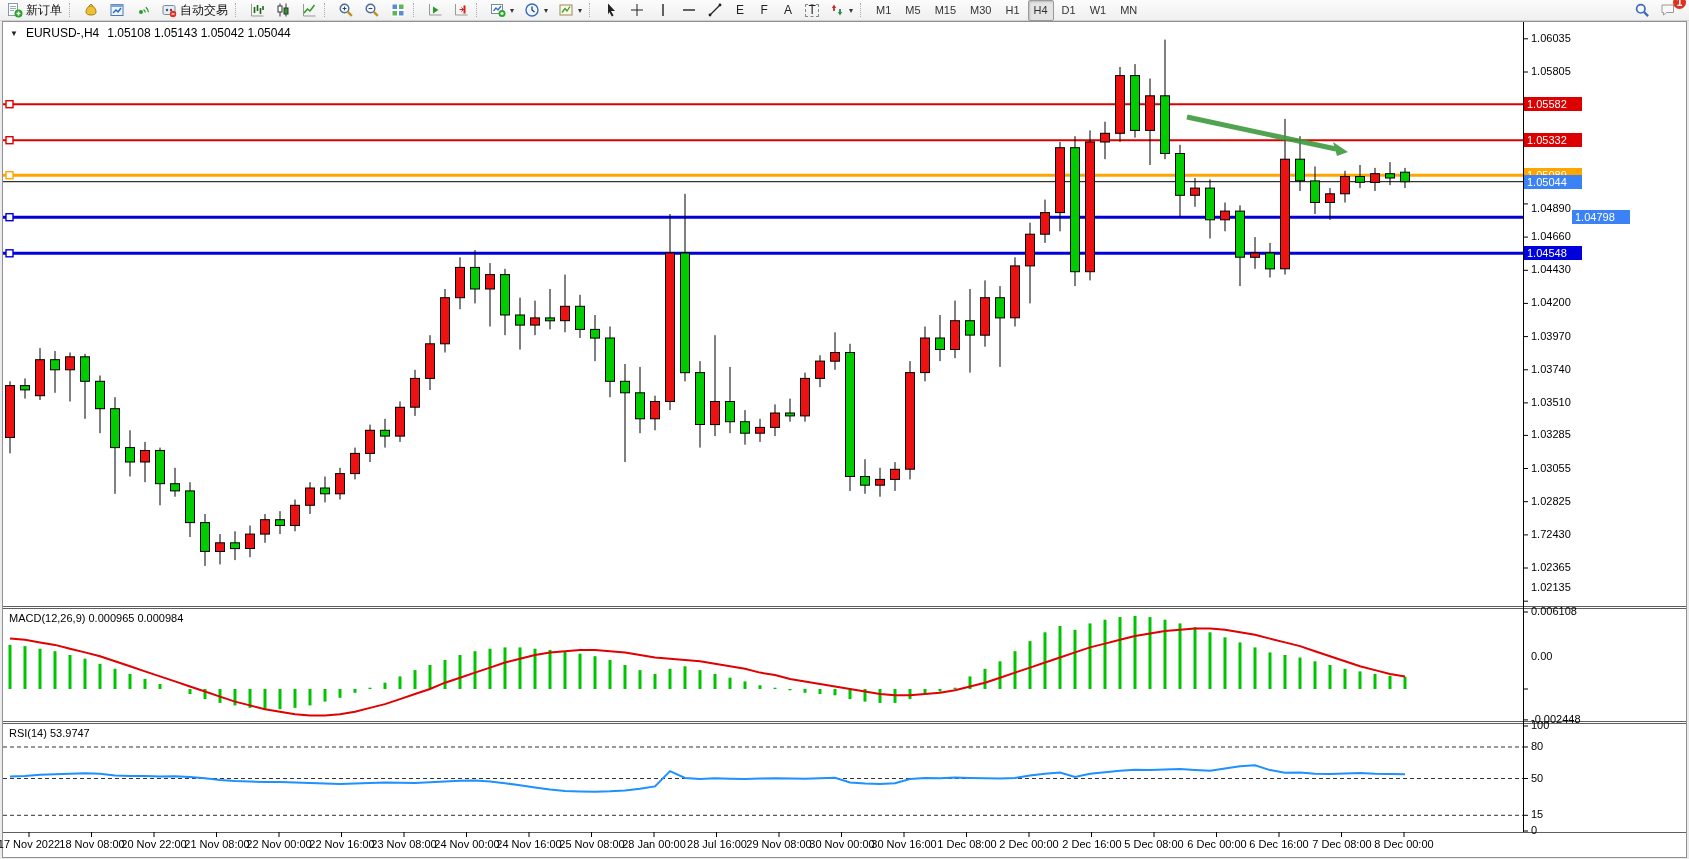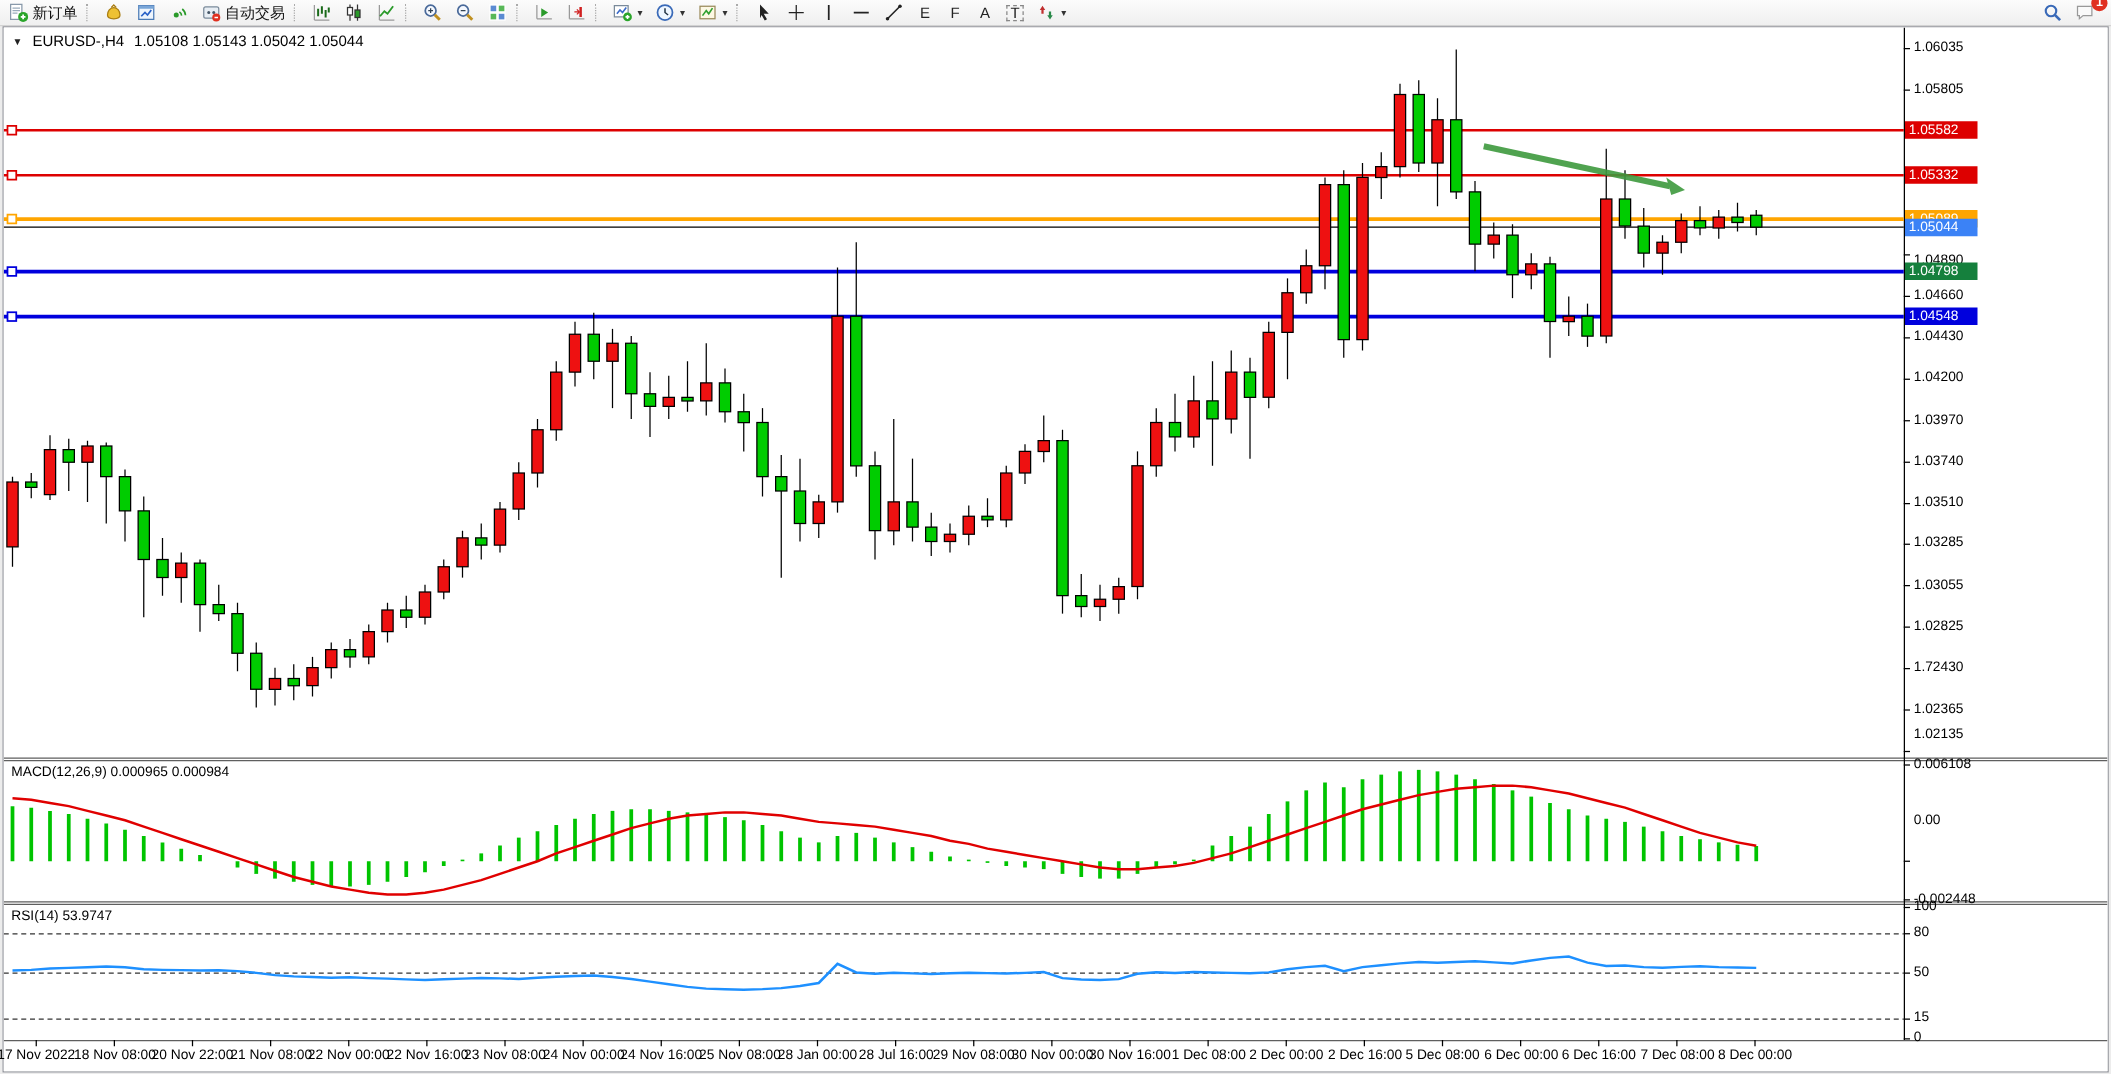--- a/index.html
+++ b/index.html
@@ -248,20 +248,32 @@
         </div>
         <div class="tbtn">
           <span style="display: inline-flex; align-items: center;">
             <svg width="16" height="16" viewBox="0 0 16 16">
               <path d="M5 2.5l2.2 3.4H5.9v3H4.1v-3H2.8z" fill="#c03030"></path>
               <path d="M11 13.5L8.8 10.1h1.3v-3h1.8v3h1.3z" fill="#2a8a4a"></path>
             </svg>
           </span>
           <span class="caret">▾</span>
         </div>
+      </div>
+      <div class="tgroup">
+        <div class="grip"></div>
+        <div class="tbtn tf">M1</div>
+        <div class="tbtn tf">M5</div>
+        <div class="tbtn tf">M15</div>
+        <div class="tbtn tf">M30</div>
+        <div class="tbtn tf">H1</div>
+        <div class="tbtn tf active">H4</div>
+        <div class="tbtn tf">D1</div>
+        <div class="tbtn tf">W1</div>
+        <div class="tbtn tf">MN</div>
       </div>
       <div id="toolbar-right">
         <div class="tbtn">
           <svg width="16" height="16" viewBox="0 0 16 16">
             <circle cx="6.8" cy="6.8" r="4.2" fill="none" stroke="#3a6ab8" stroke-width="1.7"></circle>
             <path d="M9.9 9.9l4.2 4.2" stroke="#3a6ab8" stroke-width="2.2"></path>
           </svg>
         </div>
         <div class="tbtn" style="position: relative;">
           <svg width="16" height="16" viewBox="0 0 16 16">
@@ -655,21 +667,21 @@
       <div class="ytick" style="top: 374px;">1.03510</div>
       <div class="ytick" style="top: 406px;">1.03285</div>
       <div class="ytick" style="top: 440px;">1.03055</div>
       <div class="ytick" style="top: 473px;">1.02825</div>
       <div class="ytick" style="top: 506px;">1.72430</div>
       <div class="ytick" style="top: 539px;">1.02365</div>
       <div class="ytick" style="top: 559px;">1.02135</div>
       <div class="ptag" style="top: 75px; background: rgb(221, 0, 0);">1.05582</div>
       <div class="ptag" style="top: 111px; background: rgb(221, 0, 0);">1.05332</div>
       <div class="ptag" style="top: 146px; background: rgb(255, 165, 0);">1.05089</div>
-      <div class="ptag" style="top: 188px; background: #15803d;">1.04798</div>
+      <div class="ptag" style="top: 188px; background: #3b82f6; margin-left: 48px;">1.04798</div>
       <div class="ptag" style="top: 224px; background: rgb(0, 0, 221);">1.04548</div>
       <div class="ptag" style="top: 153px; background: #3b82f6;">1.05044</div>
       <div class="subtick" style="top: 583px;">0.006108</div>
       <div class="subtick" style="top: 628px;">0.00</div>
       <div class="subtick" style="top: 691px;">-0.002448</div>
       <div class="subtick" style="top: 697px;">100</div>
       <div class="subtick" style="top: 718px;">80</div>
       <div class="subtick" style="top: 750px;">50</div>
       <div class="subtick" style="top: 786px;">15</div>
       <div class="subtick" style="top: 802px;">0</div>

